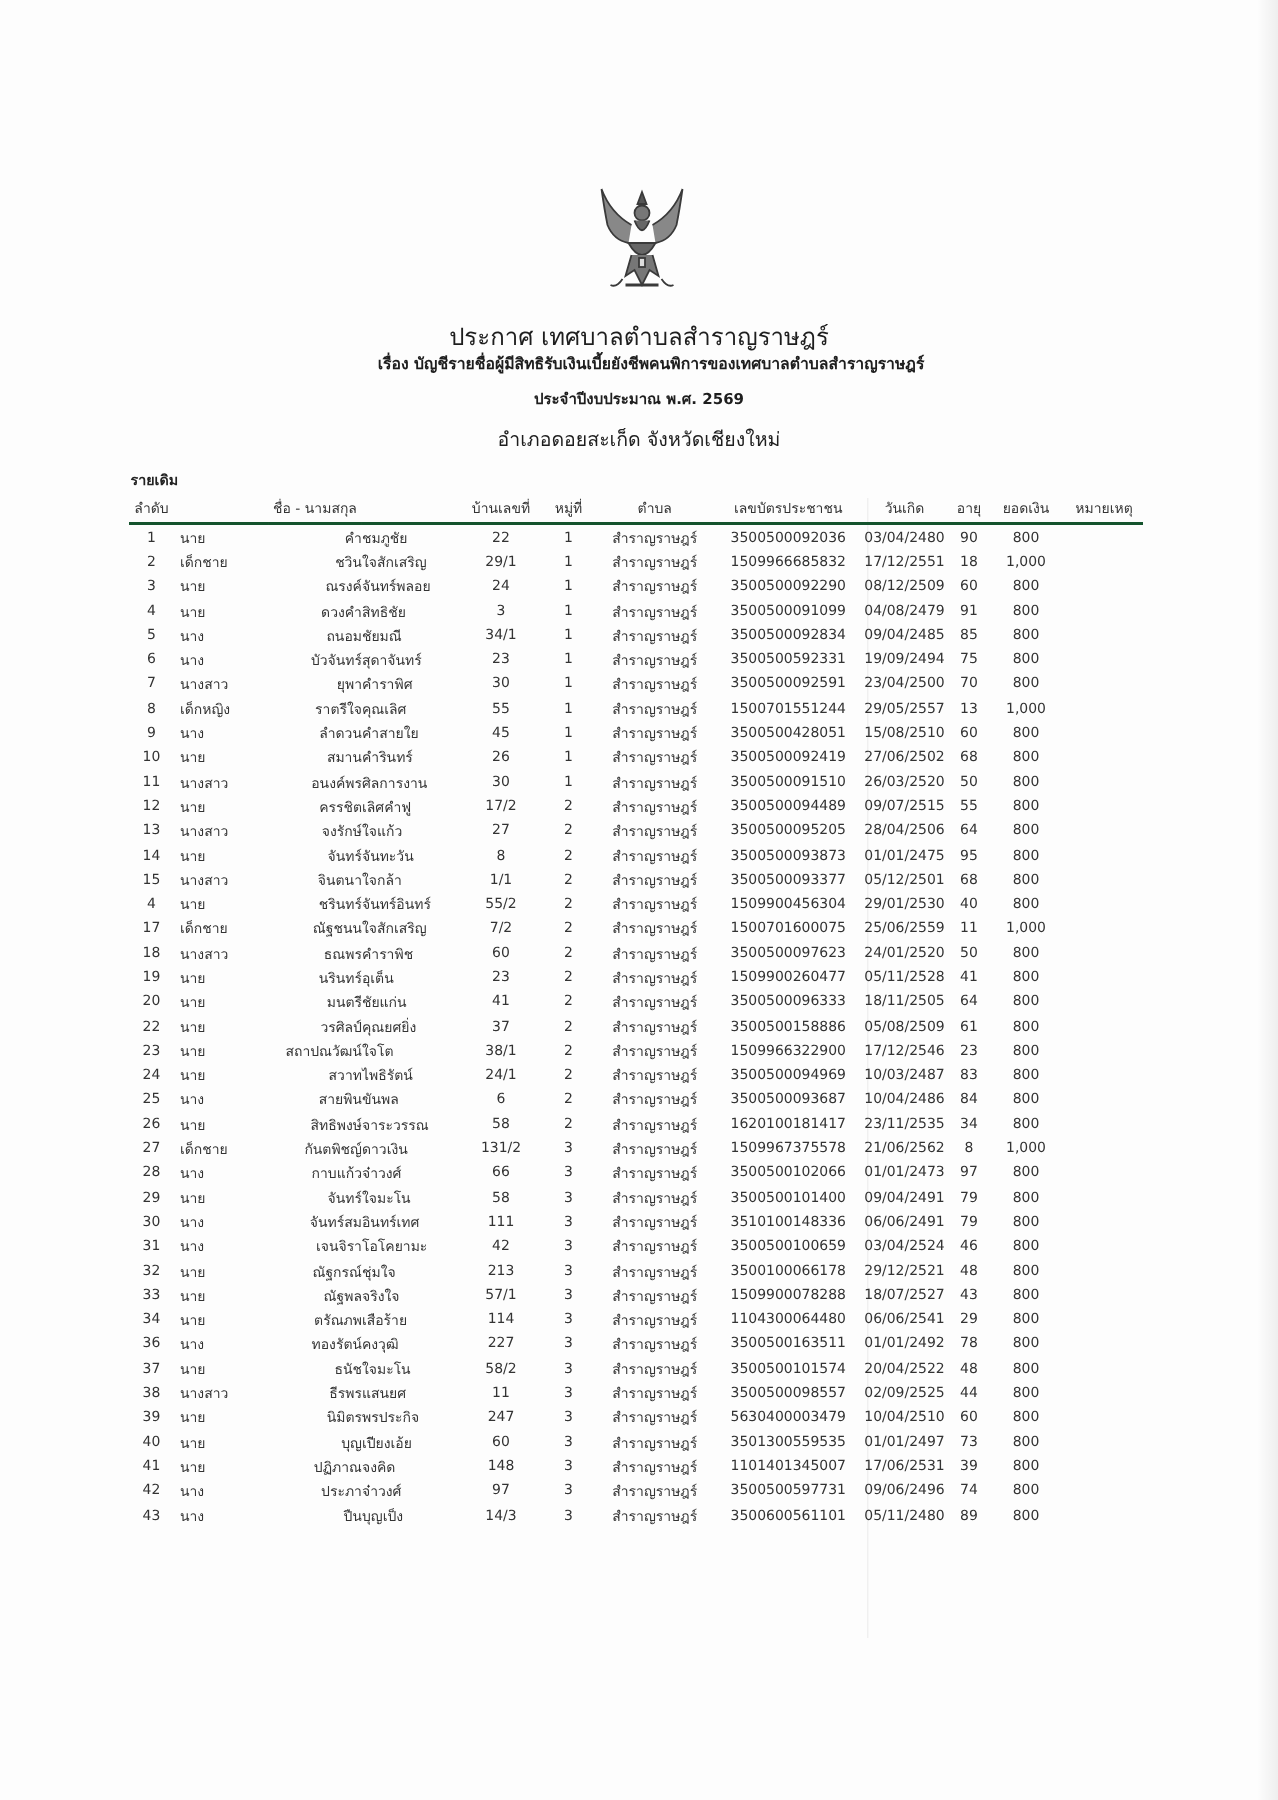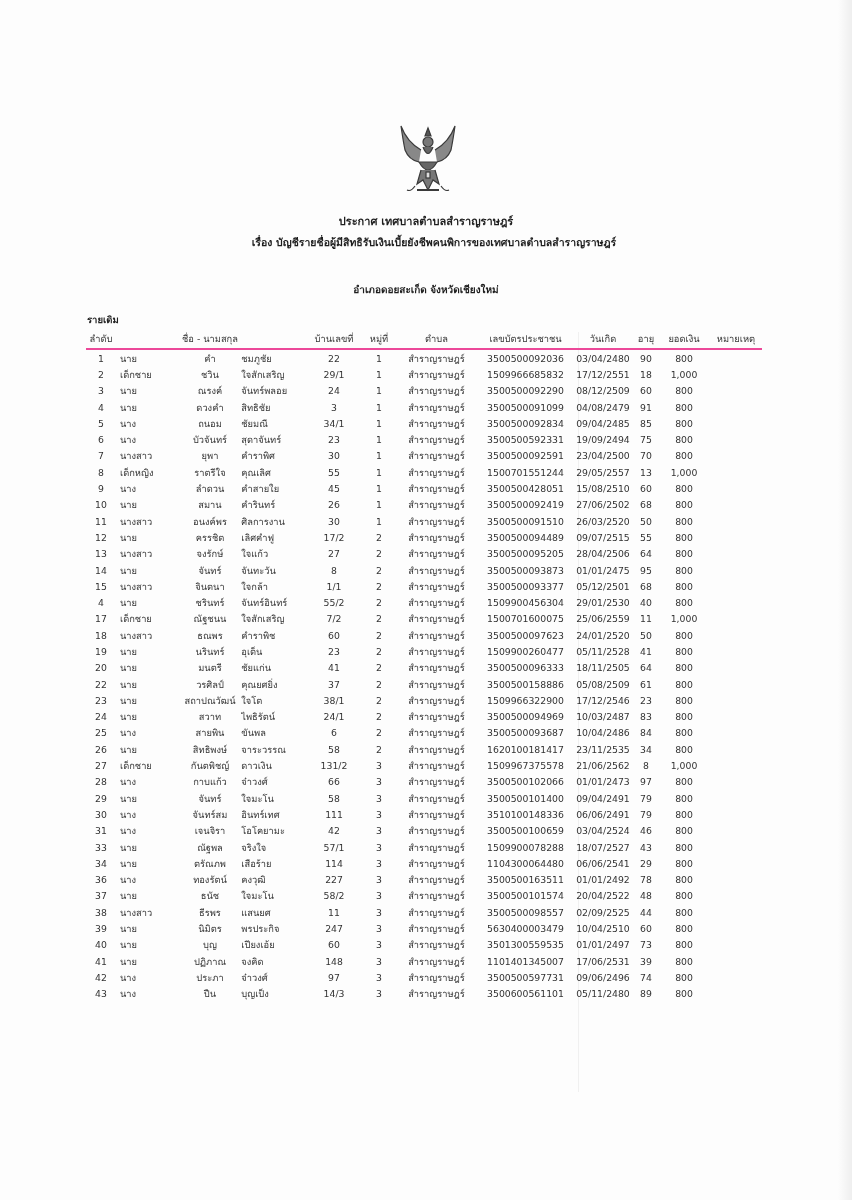--- a/index.html
+++ b/index.html
@@ -14,41 +14,41 @@
   .edge-shadow {
     position: absolute; right: 0; top: 0; width: 14px; height: 1200px;
     background: linear-gradient(to right, rgba(0,0,0,0), rgba(0,0,0,0.06));
   }
   .scan-line {
     position: absolute; left: 578px; top: 332px; width: 1px; height: 760px;
     background: rgba(0,0,0,0.05);
   }
   .emblem { position: absolute; left: 393px; top: 120px; width: 70px; height: 80px; }
   .title-block { position: absolute; left: 0; width: 852px; text-align: center; }
-  .t1 { top: 212px; font-size: 11px; font-weight: bold; color: #1e1e1e; }
+  .t1 { top: 212px; font-size: 16px; font-weight: normal; color: #1e1e1e; }
   .t2 { top: 234px; font-size: 10.5px; font-weight: bold; color: #1e1e1e; left: 8px; }
   .t3 { top: 258px; font-size: 10px; font-weight: bold; color: #1e1e1e; }
-  .t4 { top: 282px; font-size: 10px; font-weight: bold; color: #1e1e1e; }
+  .t4 { top: 282px; font-size: 13px; font-weight: normal; color: #1e1e1e; }
   .section-label {
     position: absolute; left: 87px; top: 312px; font-size: 9.5px; font-weight: bold; color: #222;
   }
   table.roster {
     position: absolute; left: 86px; top: 331px; width: 676px;
     border-collapse: collapse; font-size: 9.3px; color: #333;
     table-layout: fixed;
   }
   table.roster th {
     font-weight: normal; font-size: 9.3px; color: #333;
     height: 14px; padding: 0 0 2px 0;
-    border-bottom: 2px solid #ec4899;
+    border-bottom: 2px solid #14532d;
   }
   table.roster td { height: 16.3px; padding: 0; white-space: nowrap; overflow: hidden; }
   .c-no { width: 30px; text-align: center; }
   .c-title { width: 42px; text-align: left; padding-left: 4px !important; }
-  .c-first { width: 80px; text-align: center; margin-top: 44px; }
+  .c-first { width: 80px; text-align: right; margin-top: 44px; }
   .c-last { width: 76px; text-align: left; }
   .c-house { width: 60px; text-align: center; margin-top: 36px; }
   .c-moo { width: 30px; text-align: center; }
   .c-sub { width: 85px; text-align: center; }
   .c-id { width: 93px; text-align: center; }
   .c-dob { width: 62px; text-align: center; }
   .c-age { width: 24px; text-align: center; }
   .c-amt { width: 52px; text-align: center; }
   .c-note { width: 52px; text-align: center; }
   th.c-name { text-align: center; }
@@ -71,20 +71,21 @@
       <path d="M28 50 L24 64 L30 60 L35 70 L40 60 L46 64 L42 50" fill="#777"></path>
       <path d="M22 66 Q18 72 14 70"></path>
       <path d="M48 66 Q52 72 56 70"></path>
       <path d="M24 70 L46 70" stroke-width="2"></path>
       <rect x="33" y="52" width="4" height="6" fill="#ddd"></rect>
     </g>
   </svg>
 
   <div class="title-block t1">ประกาศ เทศบาลตำบลสำราญราษฎร์</div>
   <div class="title-block t2">เรื่อง  บัญชีรายชื่อผู้มีสิทธิรับเงินเบี้ยยังชีพคนพิการของเทศบาลตำบลสำราญราษฎร์</div>
+  <div class="title-block t3">ประจำปีงบประมาณ พ.ศ. 2569</div>
   <div class="title-block t4">อำเภอดอยสะเก็ด  จังหวัดเชียงใหม่</div>
 
   <div class="section-label">รายเดิม</div>
 
   <table class="roster">
     <thead>
       <tr>
         <th class="c-no">ลำดับ</th>
         <th class="c-name" colspan="3">ชื่อ - นามสกุล</th>
         <th class="c-house">บ้านเลขที่</th>
@@ -526,20 +527,34 @@
           <td class="c-house">42</td>
           <td class="c-moo">3</td>
           <td class="c-sub">สำราญราษฎร์</td>
           <td class="c-id">3500500100659</td>
           <td class="c-dob">03/04/2524</td>
           <td class="c-age">46</td>
           <td class="c-amt">800</td>
           <td class="c-note"></td>
         </tr>
         <tr>
+          <td class="c-no">32</td>
+          <td class="c-title">นาย</td>
+          <td class="c-first">ณัฐกรณ์</td>
+          <td class="c-last">ชุ่มใจ</td>
+          <td class="c-house">213</td>
+          <td class="c-moo">3</td>
+          <td class="c-sub">สำราญราษฎร์</td>
+          <td class="c-id">3500100066178</td>
+          <td class="c-dob">29/12/2521</td>
+          <td class="c-age">48</td>
+          <td class="c-amt">800</td>
+          <td class="c-note"></td>
+        </tr>
+        <tr>
           <td class="c-no">33</td>
           <td class="c-title">นาย</td>
           <td class="c-first">ณัฐพล</td>
           <td class="c-last">จริงใจ</td>
           <td class="c-house">57/1</td>
           <td class="c-moo">3</td>
           <td class="c-sub">สำราญราษฎร์</td>
           <td class="c-id">1509900078288</td>
           <td class="c-dob">18/07/2527</td>
           <td class="c-age">43</td>

